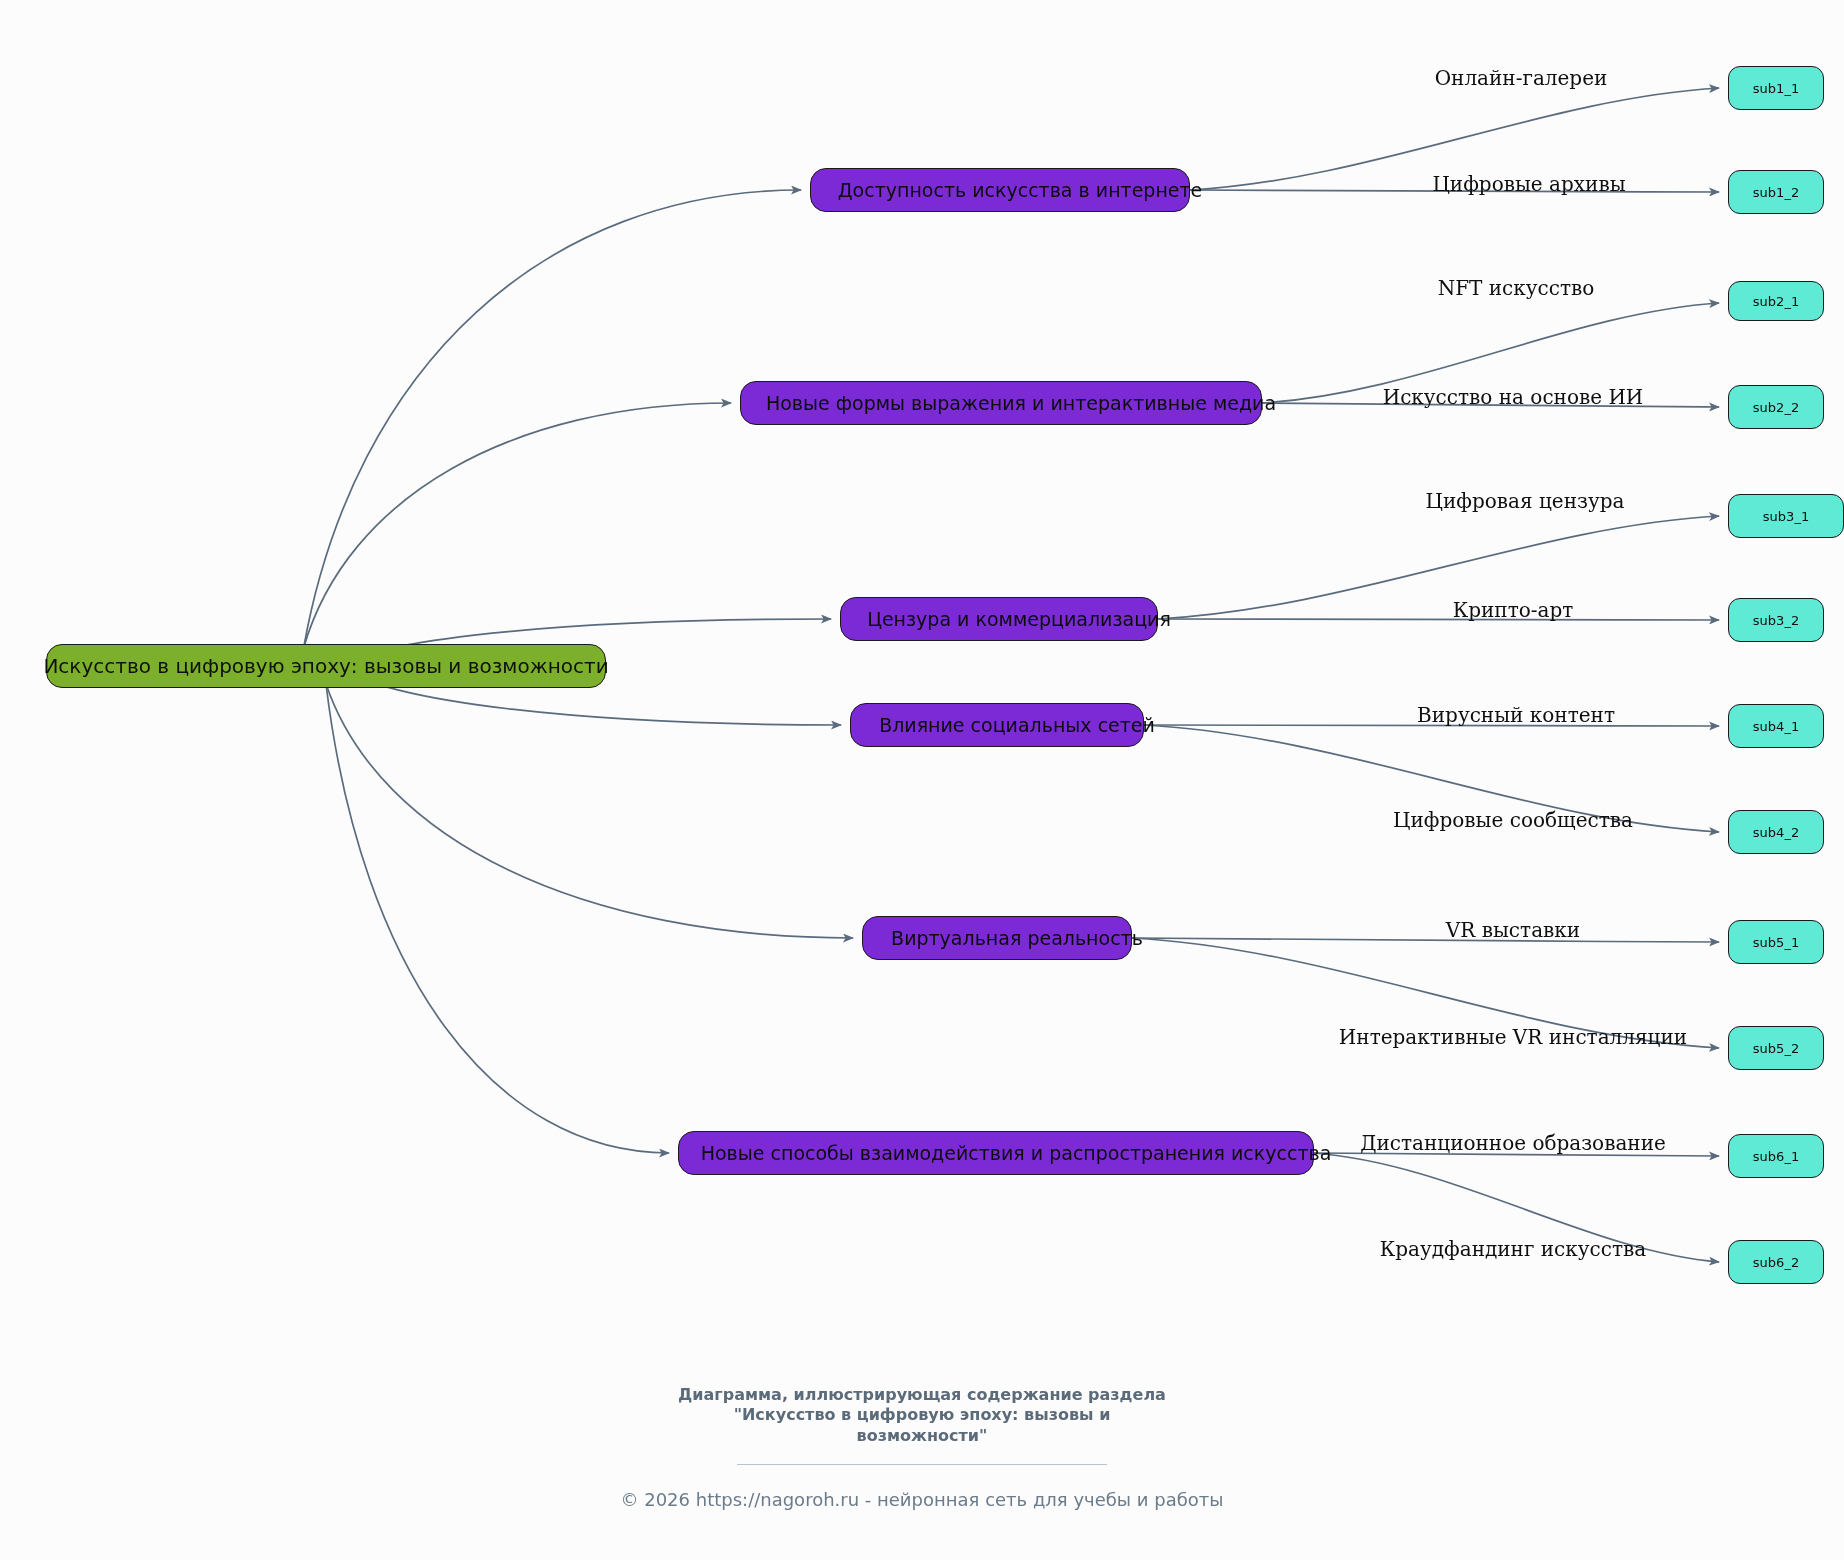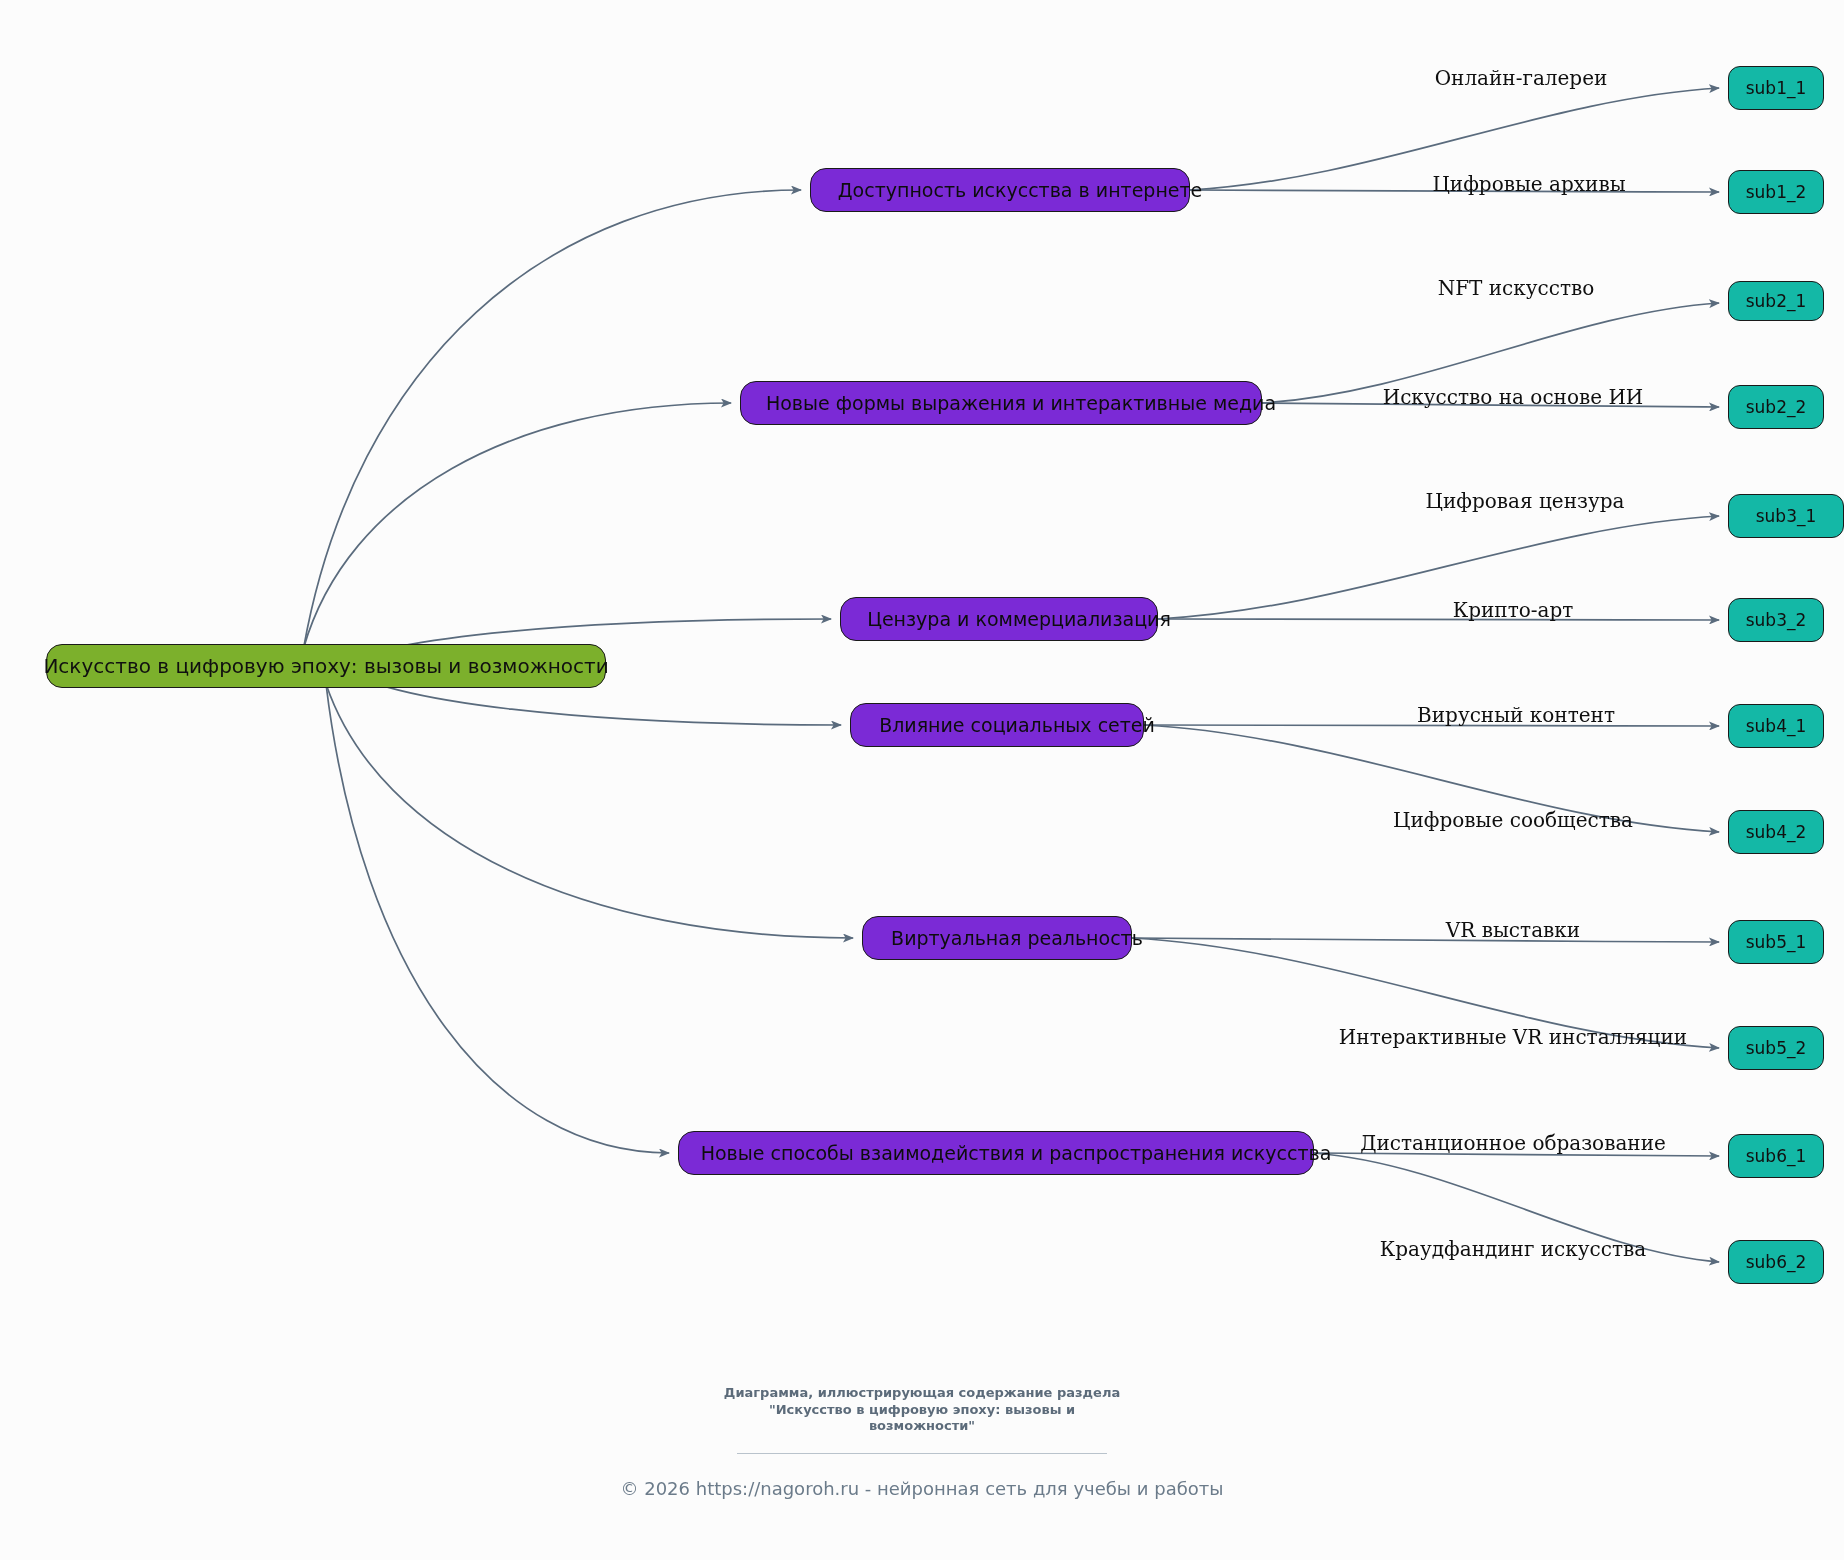--- a/index.html
+++ b/index.html
@@ -46,23 +46,23 @@
     border-radius: 16px;
   }
   .node-branch {
     background: #7b2ad6;
     color: #0d0d0d;
     font-size: 19px;
     border-radius: 16px;
     padding-left: 40px;
   }
   .node-leaf {
-    background: #14b8a6;
+    background: #5eead4;
     color: #101010;
-    font-size: 17px;
+    font-size: 13px;
     border-radius: 12px;
   }
   .edge-label {
     position: absolute;
     font-family: "DejaVu Serif", serif;
     font-size: 20px;
     color: #0f0f0f;
     white-space: nowrap;
     transform: translate(-50%, -50%);
     line-height: 1;
@@ -70,21 +70,21 @@
   #footer {
     position: absolute;
     left: 0;
     top: 1385px;
     width: 1844px;
     text-align: center;
   }
   #footer .cap-line {
     font-family: "DejaVu Sans", sans-serif;
     font-weight: bold;
-    font-size: 13px;
+    font-size: 16px;
     color: #5c6b7a;
     line-height: 1.28;
   }
   #footer .rule {
     width: 370px;
     height: 1px;
     background: #b9c3cc;
     margin: 18px auto 0 auto;
   }
   #footer .credit {

